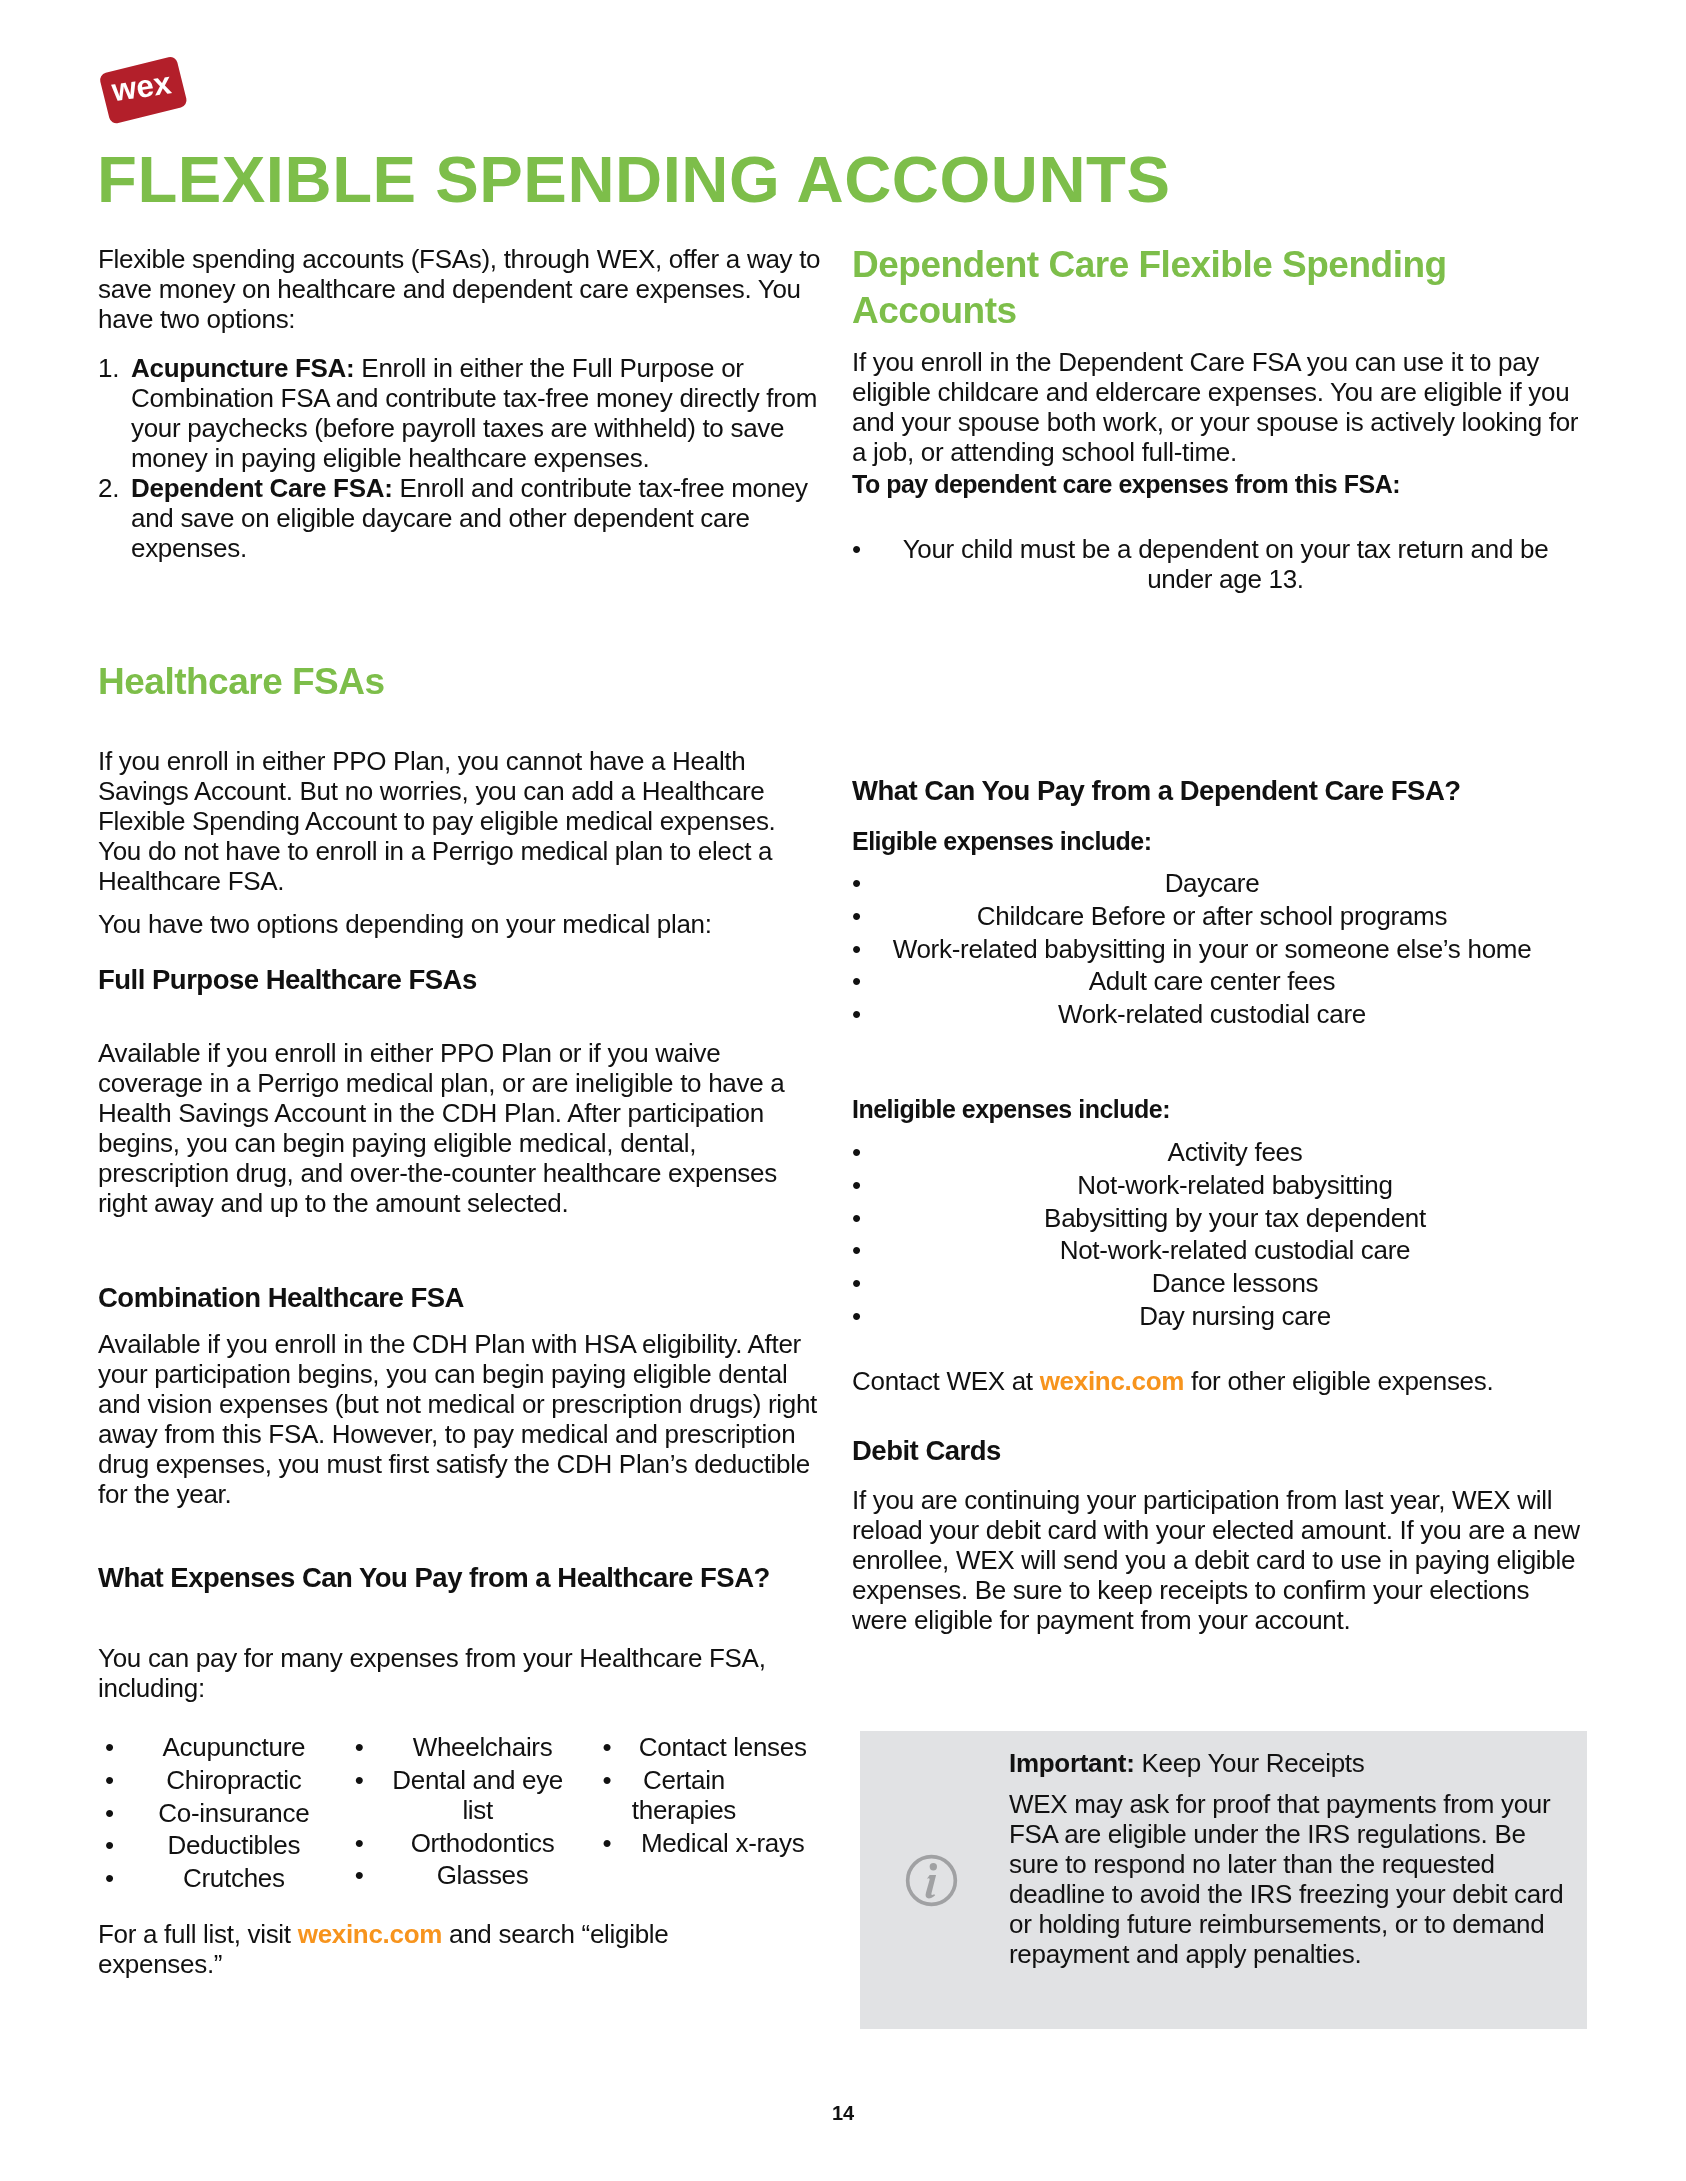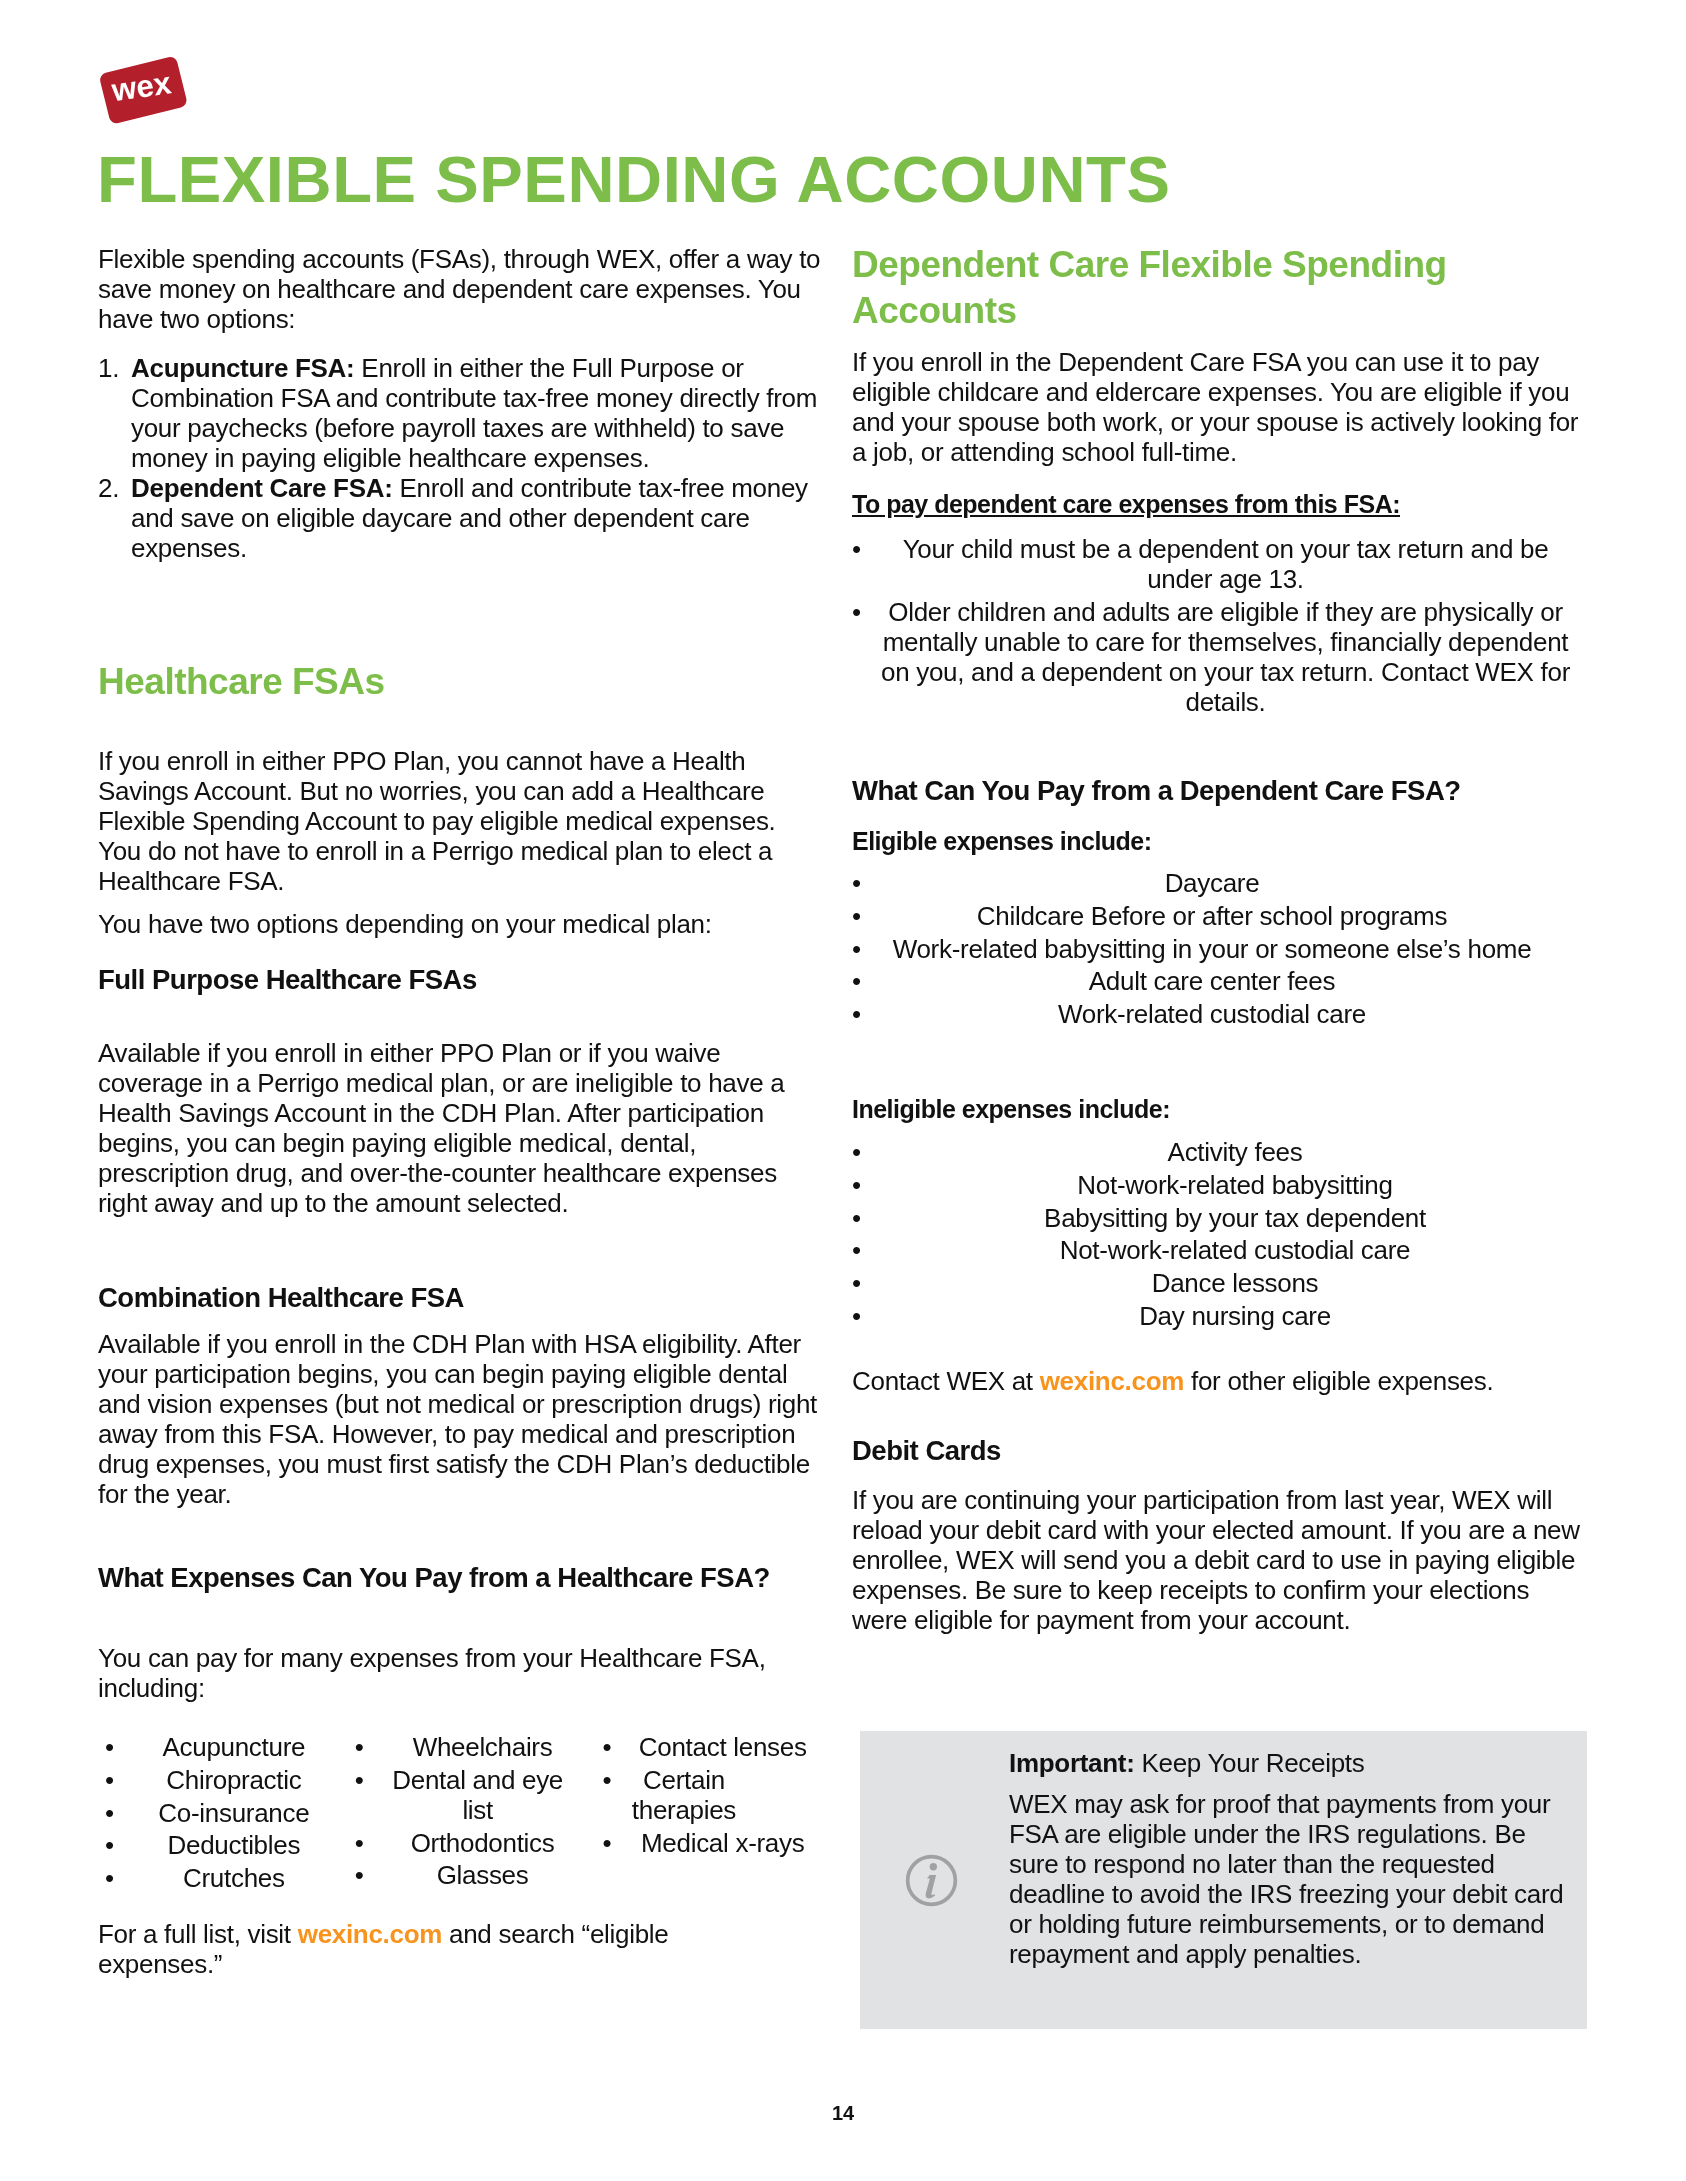--- a/index.html
+++ b/index.html
@@ -98,25 +98,24 @@
   </ul>
 </div>
 
 <div class="abs col-left body" style="top:1919px; width:661px;">
   <span>For a full list, visit </span><span class="link">wexinc.com</span><span> and search “eligible expenses.”</span>
 </div>
 
 <div class="abs col-right h2" style="top:242px; width:698px;">Dependent Care Flexible Spending Accounts</div>
 <div class="abs col-right body" style="top:347px;">If you enroll in the Dependent Care FSA you can use it to pay eligible childcare and eldercare expenses. You are eligible if you and your spouse both work, or your spouse is actively looking for a job, or attending school full-time.</div>
 
-<div class="abs col-right h4" style="top:488px;text-decoration:underline;">To pay dependent care expenses from this FSA:</div>
+<div class="abs col-right h4" style="top:468px;">To pay dependent care expenses from this FSA:</div>
 <div class="abs col-right body" style="top:534px; width:725px;">
   <ul class="bul">
     <li>Your child must be a dependent on your tax return and be under age 13.</li>
-    <li>Older children and adults are eligible if they are physically or mentally unable to care for themselves, financially dependent on you, and a dependent on your tax return. Contact WEX for details.</li>
   </ul>
 </div>
 
 <div class="abs col-right h3" style="top:773px;">What Can You Pay from a Dependent Care FSA?</div>
 <div class="abs col-right h4" style="top:825px;">Eligible expenses include:</div>
 <div class="abs col-right body" style="top:868px; width:698px;">
   <ul class="bul">
     <li>Daycare</li>
     <li>Childcare Before or after school programs</li>
     <li>Work-related babysitting in your or someone else’s home</li>

